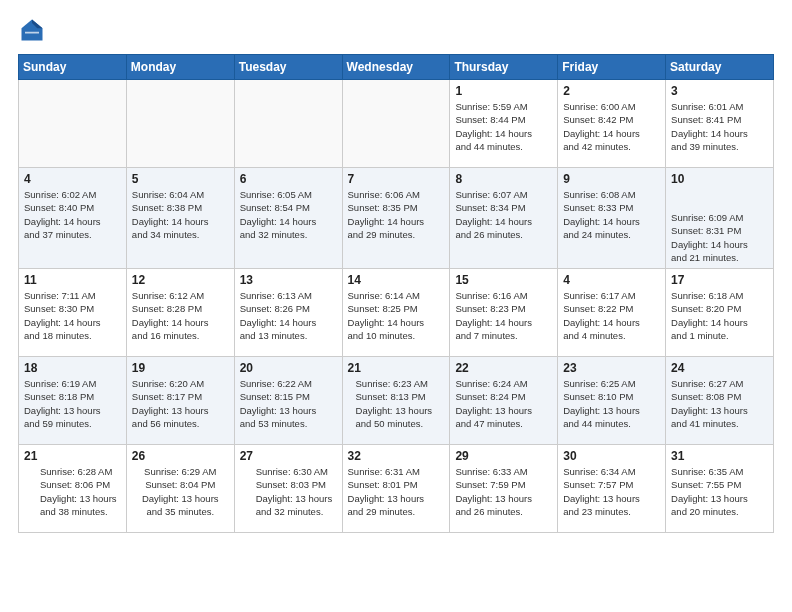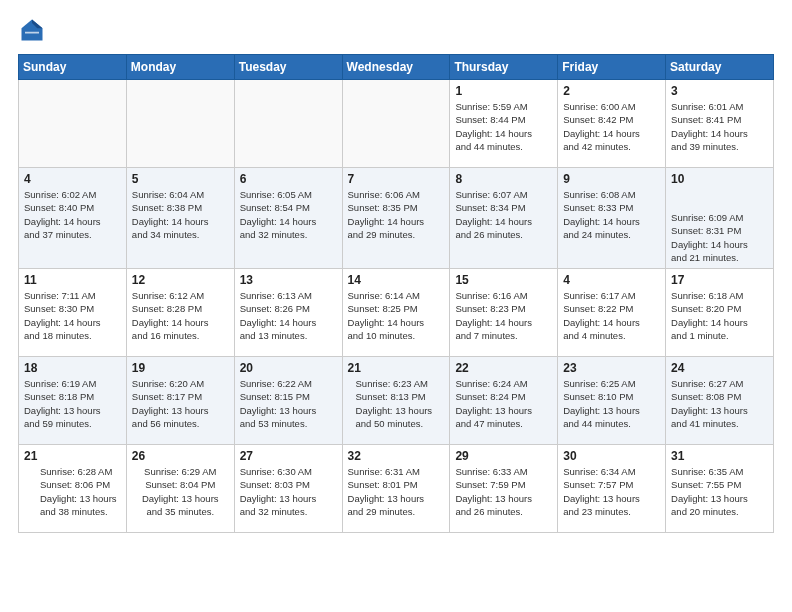--- a/index.html
+++ b/index.html
@@ -322,21 +322,21 @@
           </td>
           <td>
             <span class="day-num">26</span>
             <div class="day-info" style="white-space: pre-line; text-align: center;">Sunrise: 6:29 AM
 Sunset: 8:04 PM
 Daylight: 13 hours
 and 35 minutes.</div>
           </td>
           <td>
             <span class="day-num">27</span>
-            <div class="day-info" style="white-space: pre-line;">Sunrise: 6:30 AM
+            <div class="day-info" style="white-space: pre-line; margin-left: 16px;">Sunrise: 6:30 AM
 Sunset: 8:03 PM
 Daylight: 13 hours
 and 32 minutes.</div>
           </td>
           <td>
             <span class="day-num">32</span>
             <div class="day-info" style="white-space: pre-line;">Sunrise: 6:31 AM
 Sunset: 8:01 PM
 Daylight: 13 hours
 and 29 minutes.</div>

